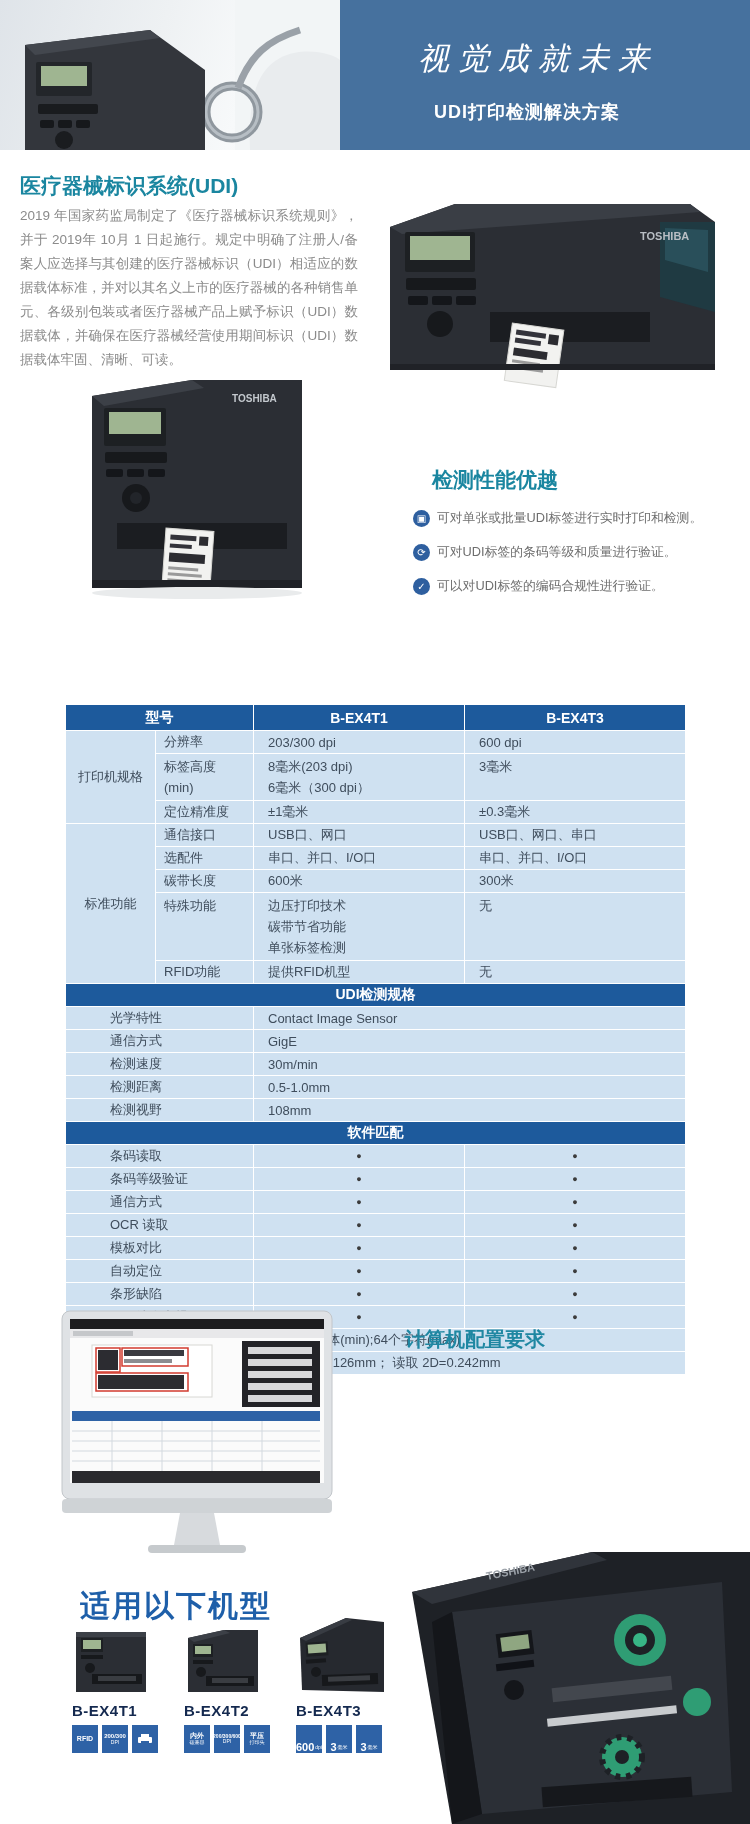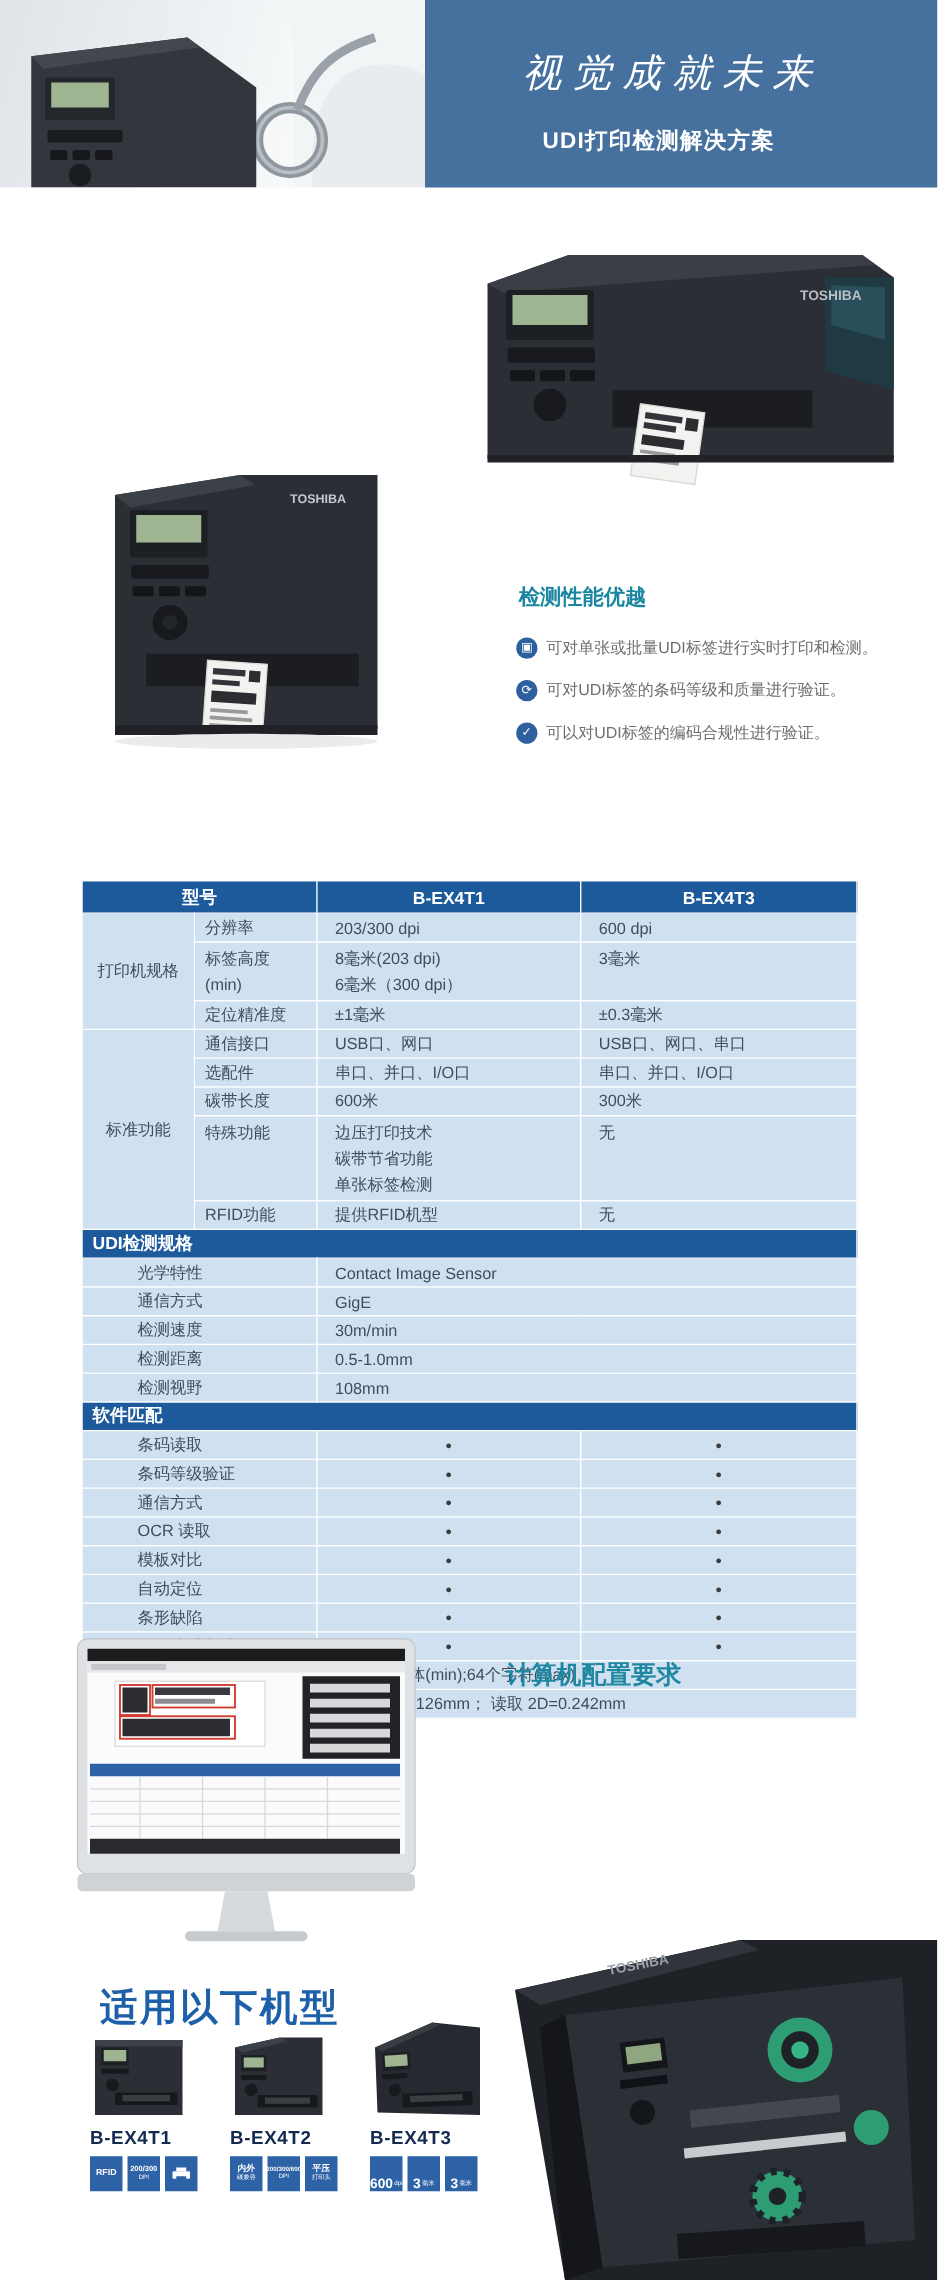--- a/index.html
+++ b/index.html
@@ -15,36 +15,36 @@
     font-family:"DejaVu Serif","Liberation Serif",serif; font-size:31px; letter-spacing:9px; font-style:italic; white-space:nowrap; }
   .hdr-sub { position:absolute; left:420px; top:100px; color:#fff; font-size:18px; font-weight:bold; letter-spacing:1px;margin-left:14px; }
 
   
   .sec-h { color:#1a86a0; font-weight:bold; }
   .intro-h { position:absolute; left:20px; top:172px; font-size:21px; }
   .intro-p { position:absolute; left:20px; top:204px; width:338px; font-size:13.5px; line-height:24px;
     color:#8b8b8b; text-align:justify; }
 
   
-  .perf-h { position:absolute; left:415px; top:466px; font-size:17px; }
+  .perf-h { position:absolute; left:432px; top:466px; font-size:21px; }
   .perf-list { position:absolute; left:413px; top:510px; width:330px; }
   .perf-item { display:flex; align-items:center; margin-bottom:17px; }
   .perf-ico { flex:0 0 17px; width:17px; height:17px; border-radius:50%; background:#2e5f9f; color:#fff;
     font-size:10px; line-height:17px; text-align:center; margin-right:7px; }
   .perf-txt { font-size:12.8px; color:#6e6e6e; white-space:nowrap; }
 
   
   .spec { position:absolute; left:65px; top:704px; width:620px; border-collapse:collapse; table-layout:fixed; }
   .spec th, .spec td { border:1px solid #fff; font-weight:normal; }
   .spec thead th { background:#1d5a9c; color:#fff; font-size:14px; font-weight:bold; height:26px; text-align:center; }
   .spec td { background:#cfe1f1; color:#3f4d5c; font-size:13px; padding:2px 8px; height:23px; }
   .spec td.group { text-align:center; padding:2px 2px; }
   .spec td.attr { padding-left:8px; }
   .spec td.val { padding-left:14px; }
-  .spec td.banner { background:#1d5a9c; color:#fff; font-weight:bold; font-size:14px; height:22px; }
+  .spec td.banner { background:#1d5a9c; color:#fff; font-weight:bold; font-size:14px; text-align:center; height:22px; }
   .spec td.lbl2 { padding-left:44px; }
   .spec td.dot { text-align:center; color:#3c3c3c; font-size:9px; }
   .pre { white-space:pre-line; line-height:21px; }
 
   
   .comp-h { position:absolute; left:405px; top:1326px; font-size:20px; color:#1f87a2; font-weight:bold; }
   .comp-list { position:absolute; left:405px; top:1358px; }
   .comp-line { font-size:15px; color:#4a4a4a; margin-bottom:13px; }
 
   
@@ -90,20 +90,22 @@
           <rect x="76" y="120" width="14" height="8" rx="2" fill="#16181b"></rect>
           <circle cx="64" cy="140" r="9" fill="#1a1c1f"></circle>
         </g>
       </svg>
     </div>
     <div class="hdr-blue"></div>
     <div class="hdr-title">视觉成就未来</div>
     <div class="hdr-sub">UDI打印检测解决方案</div>
   </div>
 
+  <div class="sec-h intro-h">医疗器械标识系统(UDI)</div>
+  <div class="intro-p">2019 年国家药监局制定了《医疗器械标识系统规则》，并于 2019年 10月 1 日起施行。规定中明确了注册人/备案人应选择与其创建的医疗器械标识（UDI）相适应的数据载体标准，并对以其名义上市的医疗器械的各种销售单元、各级别包装或者医疗器械产品上赋予标识（UDI）数据载体，并确保在医疗器械经营使用期间标识（UDI）数据载体牢固、清晰、可读。</div>
 
   <div class="ill" style="left:360px; top:192px;">
     <svg width="385" height="200" viewBox="0 0 385 200">
       <path d="M30,35 L95,12 L330,12 L355,30 L355,175 L30,175 Z" fill="#2b2e34"></path>
       <path d="M30,35 L95,12 L330,12 L340,20 L42,42 Z" fill="#3a3e45"></path>
       <path d="M300,30 L355,30 L355,120 L300,105 Z" fill="#1f3a42"></path>
       <path d="M305,36 L348,38 L348,80 L305,68 Z" fill="#2c5560" opacity="0.8"></path>
       <text x="280" y="48" font-size="11" font-weight="bold" fill="#b9bec4">TOSHIBA</text>
       <rect x="45" y="40" width="70" height="40" rx="2" fill="#1d2023"></rect>
       <rect x="50" y="44" width="60" height="24" fill="#9fb591"></rect>

